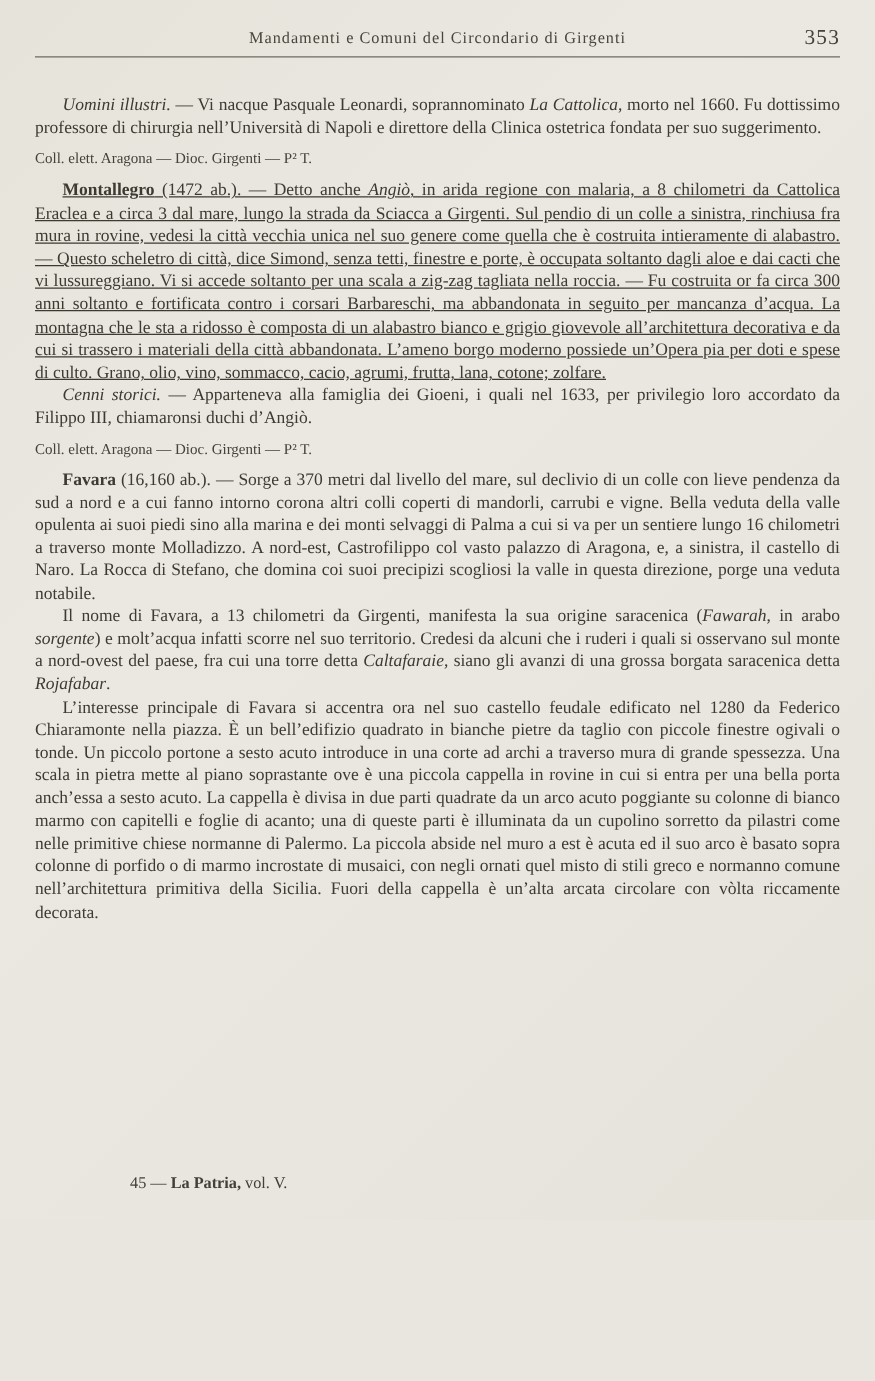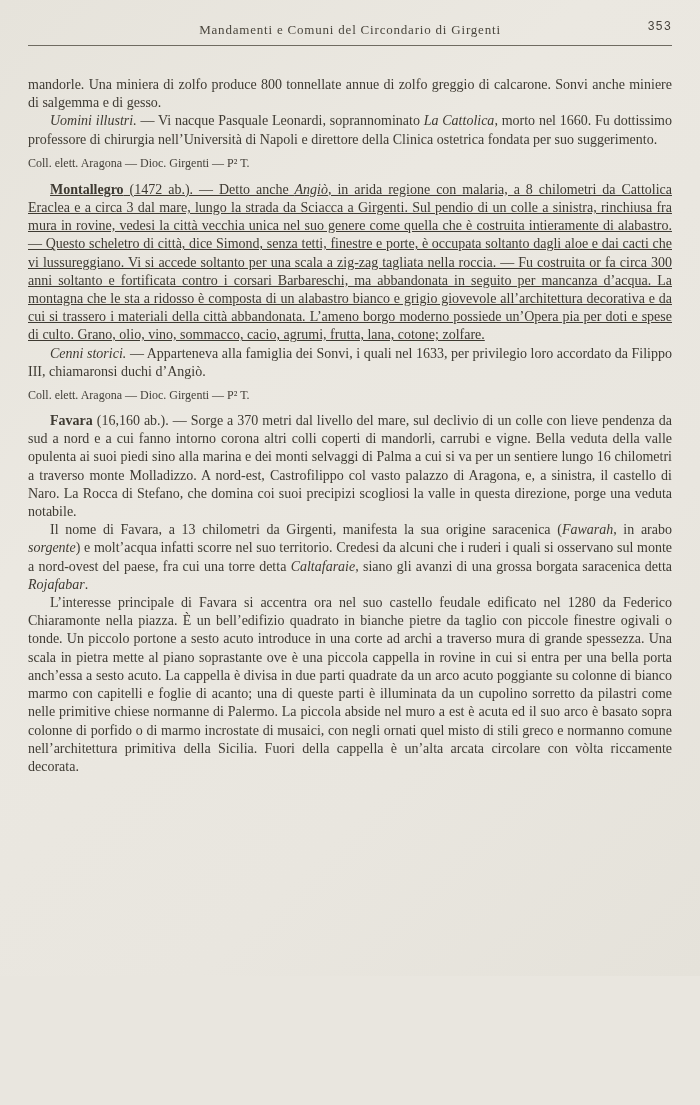--- a/index.html
+++ b/index.html
@@ -28,24 +28,23 @@
     display: block;
     text-align: center;
     font-size: 13px;
     letter-spacing: 0.8px;
     color: #4a463d;
   }
   .page-number {
     position: absolute;
     right: 0;
     top: 0;
-    font-size: 12px;
+    font-size: 17px;
     letter-spacing: 1px;
     color: #45413a;
-    font-family: Liberation Mono, monospace;
   }
   .header-rule {
     border: none;
     border-top: 1px solid #6f6b61;
     margin: 0 0 30px 0;
     width: 100%;
   }
   .page-body { flex: 1 1 auto; }
   p.para {
     margin: 0;
@@ -75,23 +74,25 @@
 </head>
 <body>
 
 <div class="page">
   <header class="page-header">
     <span class="running-title">Mandamenti e Comuni del Circondario di Girgenti</span>
     <span class="page-number">353</span>
   </header>
   <hr class="header-rule">
   <main class="page-body" id="paragraphs">
-      <p class="para body"><span>mandorle. Una miniera di zolfo produce 800 tonnellate annue di zolfo greggio di calcarone. Sonvi anche miniere di salgemma e di gesso.</span></p>
       <p class="para body indent"><span class="i">Uomini illustri.</span><span> — Vi nacque Pasquale Leonardi, soprannominato </span><span class="i">La Cattolica</span><span>, morto nel 1660. Fu dottissimo professore di chirurgia nell’Università di Napoli e direttore della Clinica ostetrica fondata per suo suggerimento.</span></p>
       <p class="para note"><span>Coll. elett. Aragona — Dioc. Girgenti — P² T.</span></p>
       <p class="para body indent gap"><span class="b">Montallegro</span><span> (1472 ab.). — Detto anche </span><span class="i">Angiò</span><span>, in arida regione con malaria, a 8 chilometri da Cattolica Eraclea e a circa 3 dal mare, lungo la strada da Sciacca a Girgenti. Sul pendio di un colle a sinistra, rinchiusa fra mura in rovine, vedesi la città vecchia unica nel suo genere come quella che è costruita intieramente di alabastro. — Questo scheletro di città, dice Simond, senza tetti, finestre e porte, è occupata soltanto dagli aloe e dai cacti che vi lussureggiano. Vi si accede soltanto per una scala a zig-zag tagliata nella roccia. — Fu costruita or fa circa 300 anni soltanto e fortificata contro i corsari Barbareschi, ma abbandonata in seguito per mancanza d’acqua. La montagna che le sta a ridosso è composta di un alabastro bianco e grigio giovevole all’architettura decorativa e da cui si trassero i materiali della città abbandonata. L’ameno borgo moderno possiede un’Opera pia per doti e spese di culto. Grano, olio, vino, sommacco, cacio, agrumi, frutta, lana, cotone; zolfare.</span></p>
-      <p class="para body indent"><span class="i">Cenni storici.</span><span> — Apparteneva alla famiglia dei Sonvi, i quali nel 1633, per privilegio loro accordato da Filippo III, chiamaronsi duchi d’Angiò.</span></p>
+      <p class="para body indent"><span class="i">Cenni storici.</span><span> — Apparteneva alla famiglia dei Gioeni, i quali nel 1633, per privilegio loro accordato da Filippo III, chiamaronsi duchi d’Angiò.</span></p>
       <p class="para note"><span>Coll. elett. Aragona — Dioc. Girgenti — P² T.</span></p>
       <p class="para body indent"><span class="b">Favara</span><span> (16,160 ab.). — Sorge a 370 metri dal livello del mare, sul declivio di un colle con lieve pendenza da sud a nord e a cui fanno intorno corona altri colli coperti di mandorli, carrubi e vigne. Bella veduta della valle opulenta ai suoi piedi sino alla marina e dei monti selvaggi di Palma a cui si va per un sentiere lungo 16 chilometri a traverso monte Molladizzo. A nord-est, Castrofilippo col vasto palazzo di Aragona, e, a sinistra, il castello di Naro. La Rocca di Stefano, che domina coi suoi precipizi scogliosi la valle in questa direzione, porge una veduta notabile.</span></p>
       <p class="para body indent"><span>Il nome di Favara, a 13 chilometri da Girgenti, manifesta la sua origine saracenica (</span><span class="i">Fawarah</span><span>, in arabo </span><span class="i">sorgente</span><span>) e molt’acqua infatti scorre nel suo territorio. Credesi da alcuni che i ruderi i quali si osservano sul monte a nord-ovest del paese, fra cui una torre detta </span><span class="i">Caltafaraie</span><span>, siano gli avanzi di una grossa borgata saracenica detta </span><span class="i">Rojafabar</span><span>.</span></p>
       <p class="para body indent"><span>L’interesse principale di Favara si accentra ora nel suo castello feudale edificato nel 1280 da Federico Chiaramonte nella piazza. È un bell’edifizio quadrato in bianche pietre da taglio con piccole finestre ogivali o tonde. Un piccolo portone a sesto acuto introduce in una corte ad archi a traverso mura di grande spessezza. Una scala in pietra mette al piano soprastante ove è una piccola cappella in rovine in cui si entra per una bella porta anch’essa a sesto acuto. La cappella è divisa in due parti quadrate da un arco acuto poggiante su colonne di bianco marmo con capitelli e foglie di acanto; una di queste parti è illuminata da un cupolino sorretto da pilastri come nelle primitive chiese normanne di Palermo. La piccola abside nel muro a est è acuta ed il suo arco è basato sopra colonne di porfido o di marmo incrostate di musaici, con negli ornati quel misto di stili greco e normanno comune nell’architettura primitiva della Sicilia. Fuori della cappella è un’alta arcata circolare con vòlta riccamente decorata.</span></p>
     </main>
+  <footer class="page-footer">
+    <span id="footer-line"><span>45 — </span><span class="b">La Patria,</span><span> vol. V.</span></span>
+  </footer>
 </div>
 
 </body></html>

